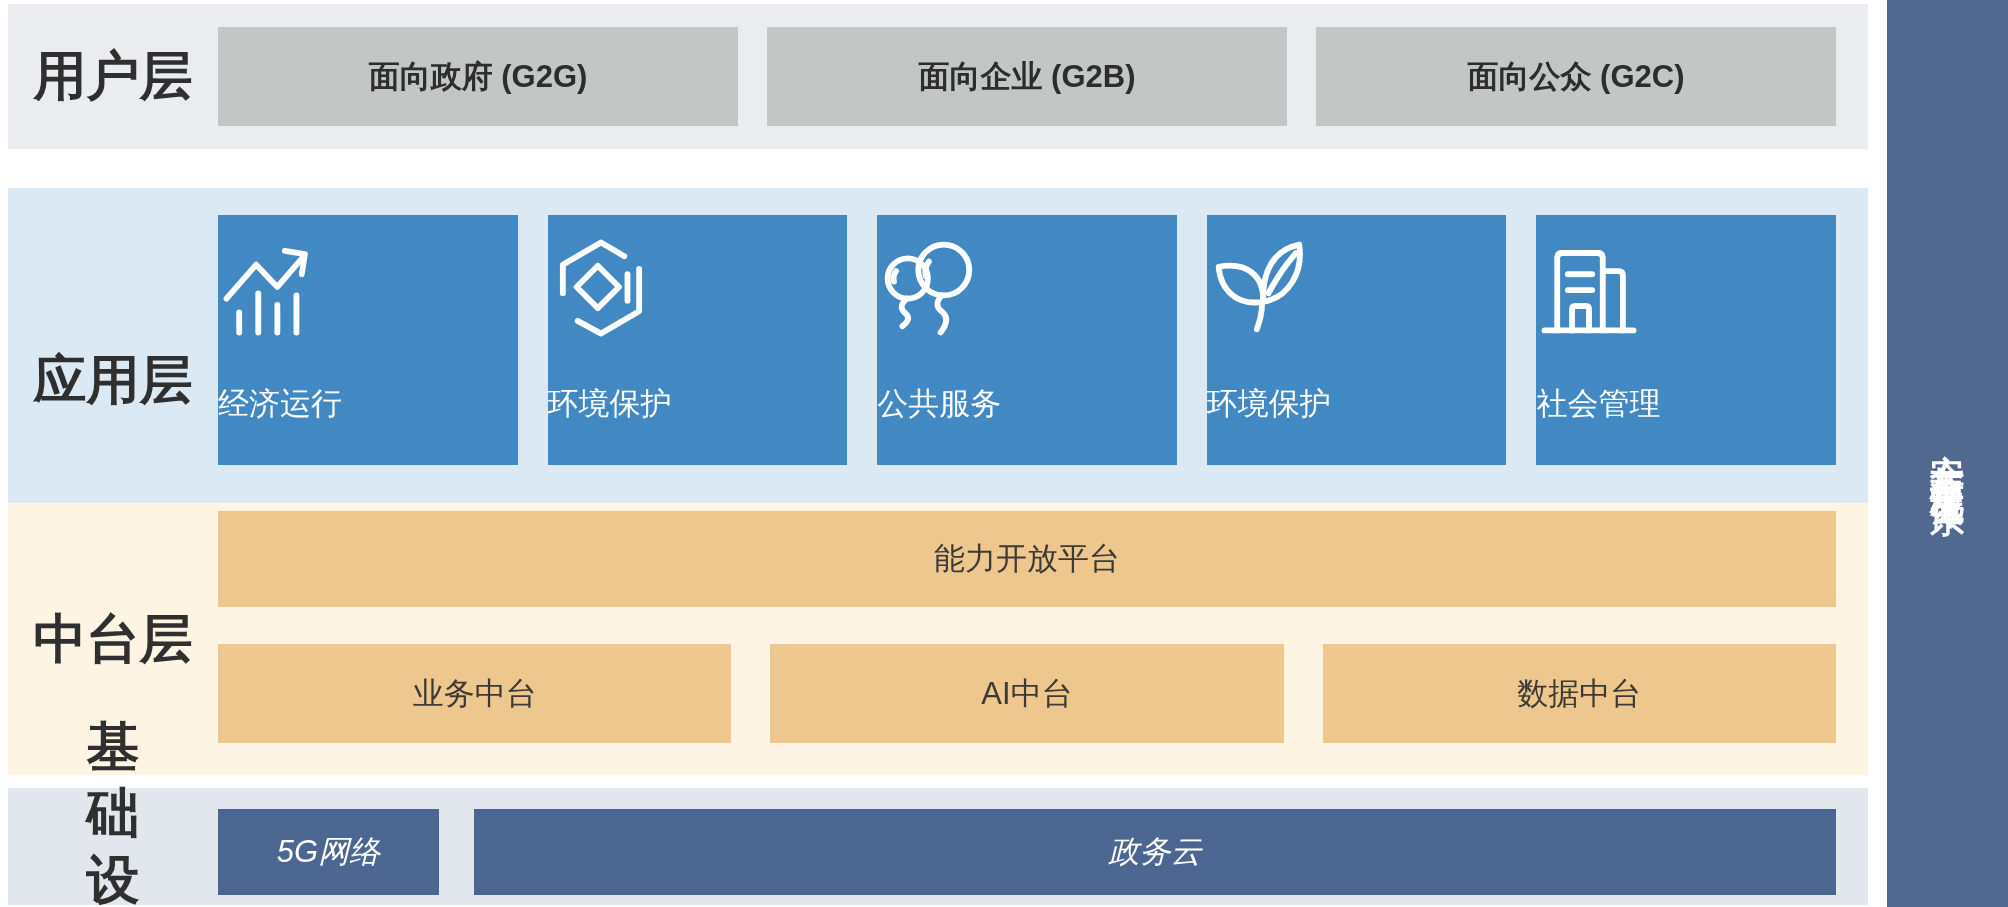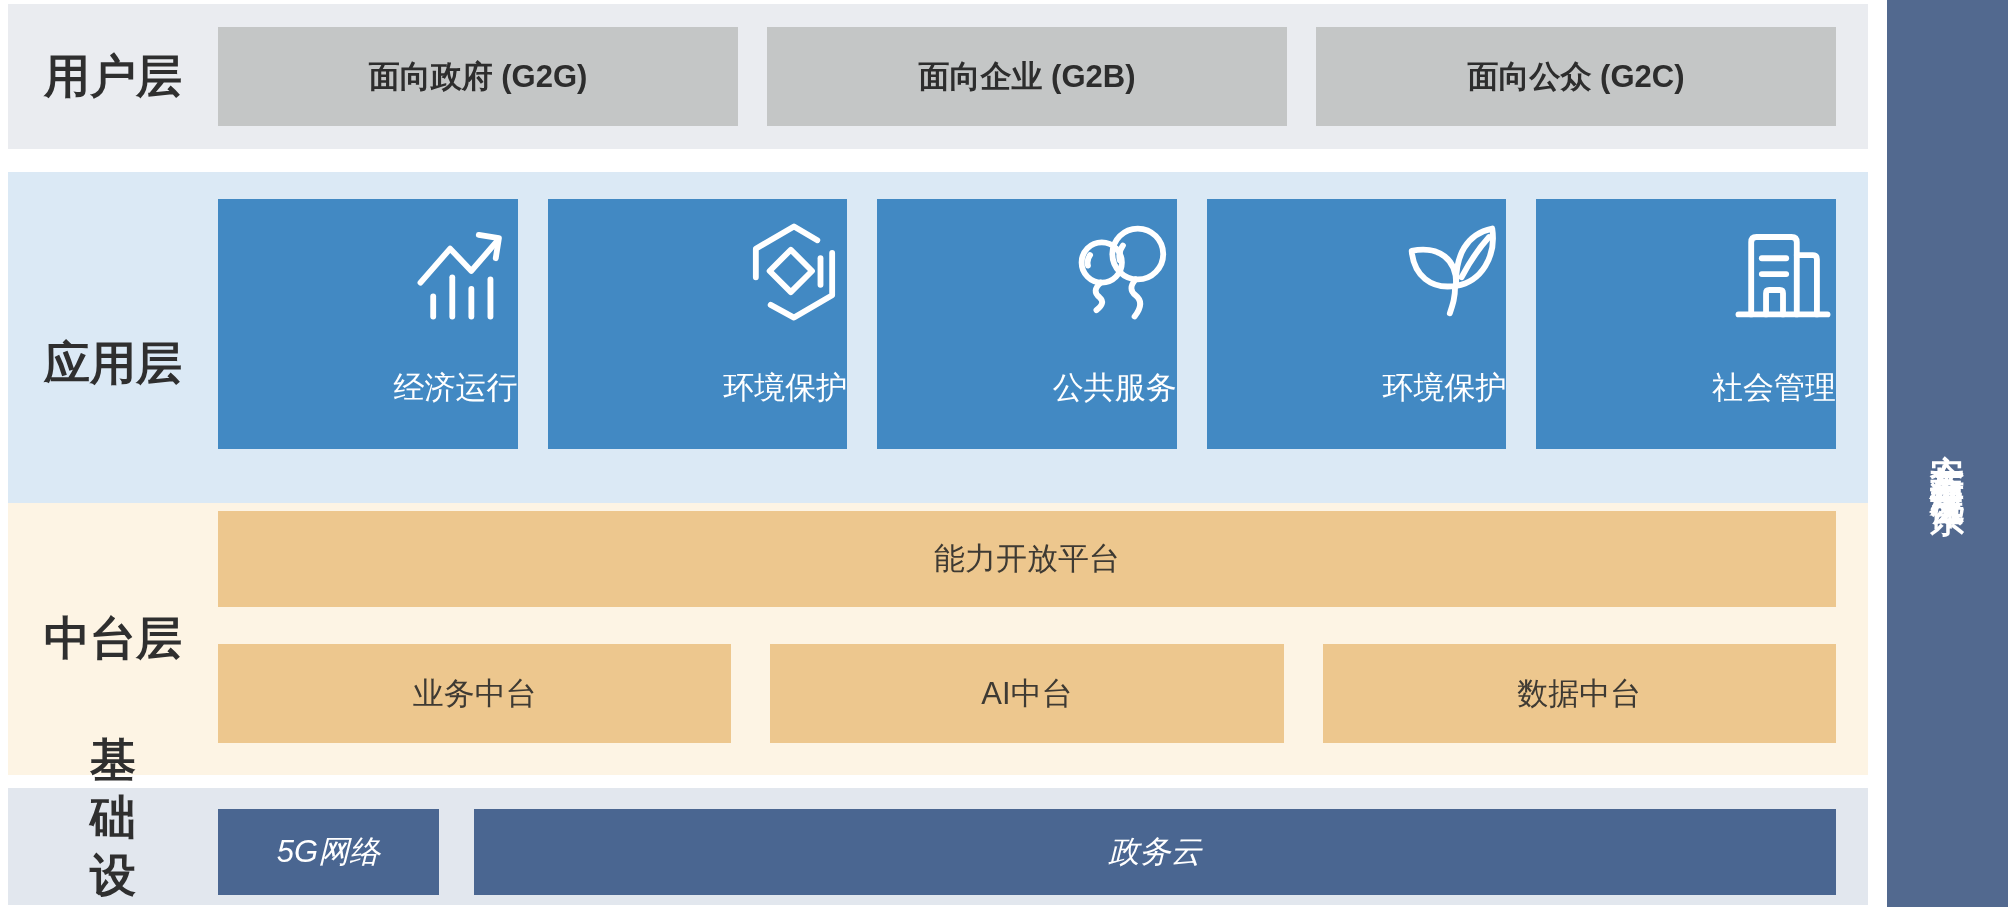--- a/index.html
+++ b/index.html
@@ -6,47 +6,47 @@
   .canvas {
     position: relative;
     width: 2008px;
     height: 907px;
     background: #ffffff;
     overflow: hidden;
     font-family: "Liberation Sans", "DejaVu Sans", sans-serif;
   }
   .band { position: absolute; left: 8px; width: 1860px; }
   .band-user   { top: 4px;   height: 145px; background: var(--band-user); }
-  .band-app    { top: 172px; height: 384px; background: var(--band-app); }
+  .band-app    { top: 188px; height: 384px; background: var(--band-app); }
   .band-middle { top: 503px; height: 272px; background: var(--band-middle); }
   .band-infra  { top: 788px; height: 117px; background: var(--band-infra); }
 
   .layer-label {
     position: absolute; left: 0; top: 0; bottom: 0; width: 210px;
     display: flex; align-items: center; justify-content: center;
-    font-size: 46px; font-weight: bold; color: var(--label-text);
+    font-size: 53px; font-weight: bold; color: var(--label-text);
     line-height: 1.25; text-align: center;
   }
   .layer-label.wrap2 span { display: inline-block; width: 88px; }
 
   .band-content { position: absolute; left: 210px; right: 32px; display: flex; }
 
   
   .user-content { top: 23px; height: 99px; gap: 29px; font-weight: bold; }
   .gray-box {
     flex: 1; background: var(--box-user);
     display: flex; align-items: center; justify-content: center;
     font-size: 31px; color: var(--box-dark-text);
   }
 
   
   .app-content { top: 27px; height: 250px; gap: 30px; }
   .app-box {
     flex: 1; background: var(--box-app);
-    display: flex; flex-direction: column; align-items: flex-end;
+    display: flex; flex-direction: column; align-items: flex-start;
     padding-top: 20px; box-sizing: border-box;
   }
   .app-box svg { width: 106px; height: 106px; flex: 0 0 auto; }
   .app-label { margin-top: 42px; font-size: 31px; color: var(--white-text); }
 
   
   .platform-box {
     position: absolute; left: 210px; right: 32px; top: 8px; height: 96px;
     background: var(--box-middle);
     display: flex; align-items: center; justify-content: center;

